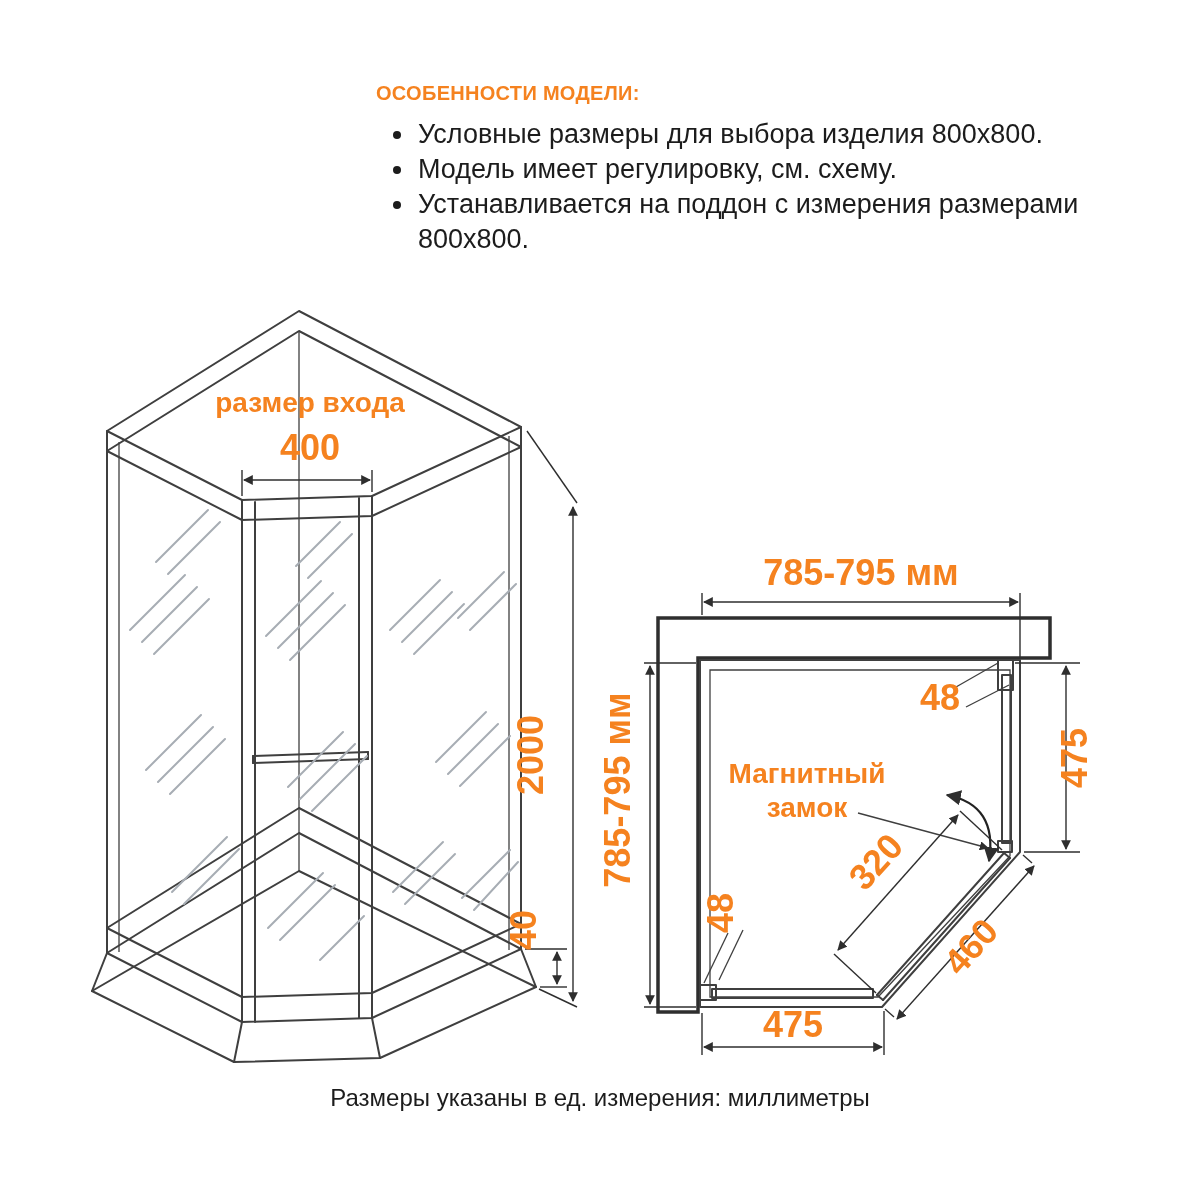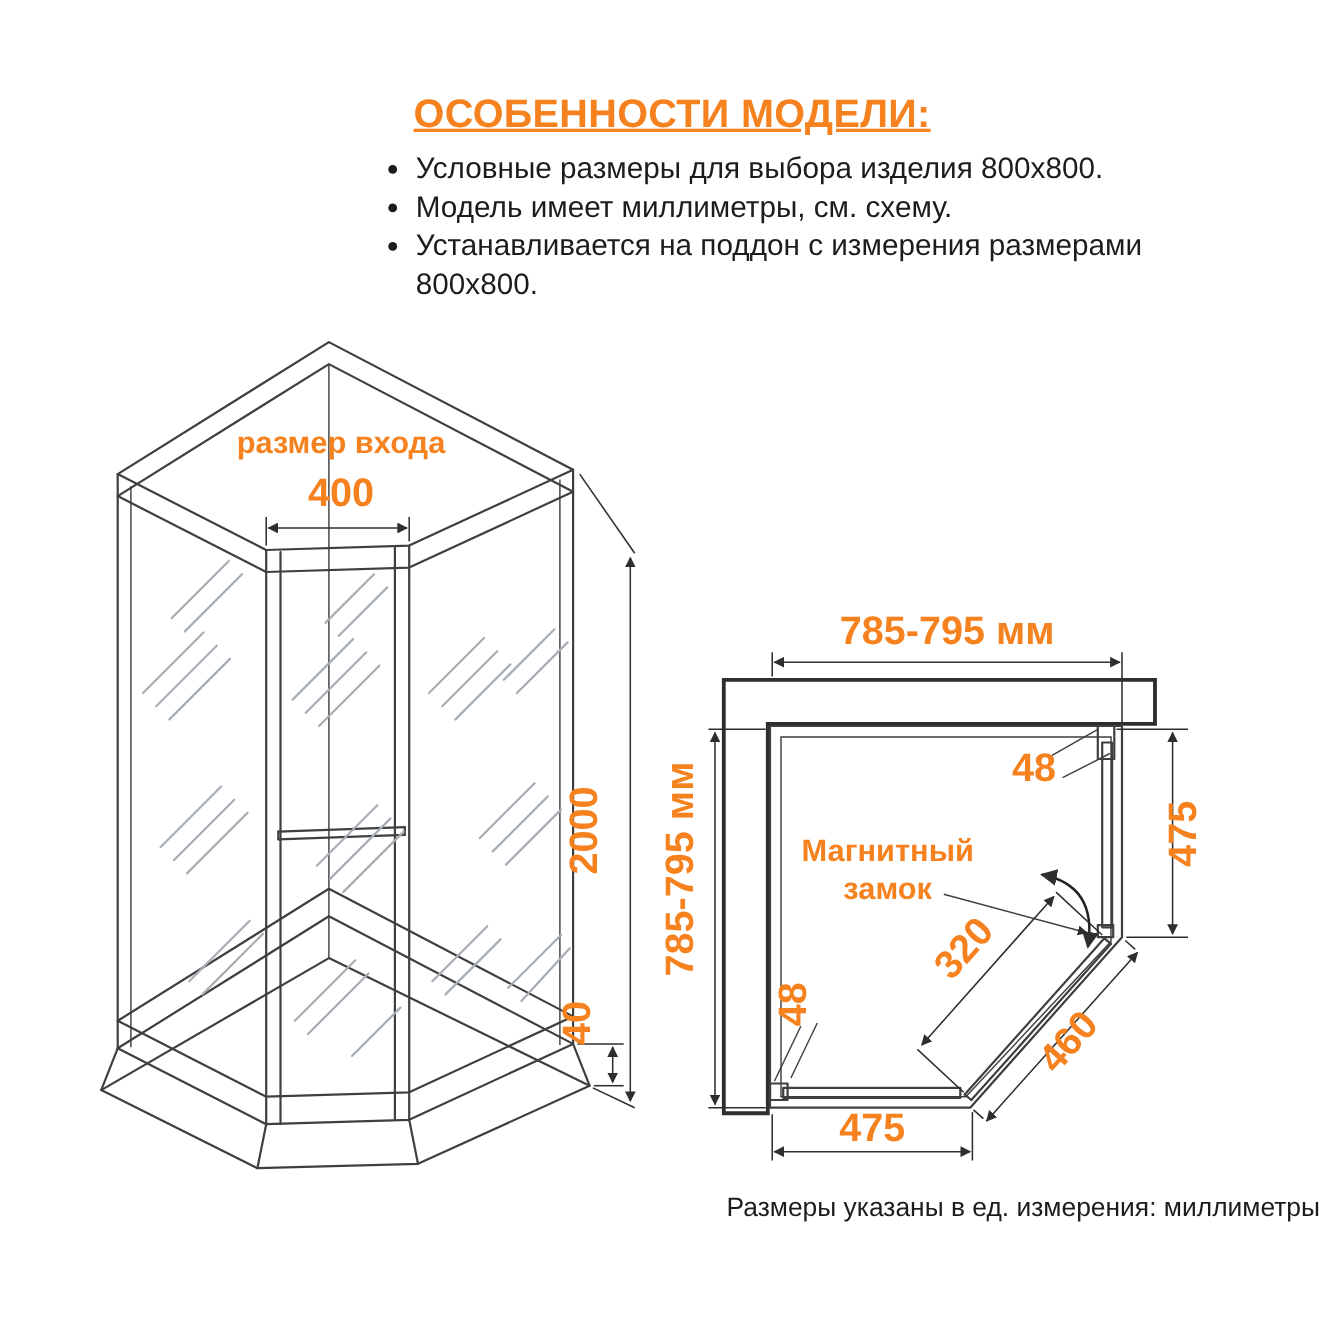--- a/index.html
+++ b/index.html
@@ -5,24 +5,24 @@
   :root{
     --accent:#F5821F;
     --line:#3F3F3F;
     --hatch:#A7ADB4;
     --ink:#1C1C1C;
   }
   *{margin:0;padding:0;box-sizing:border-box;}
   body{background:#fff;font-family:"Liberation Sans",sans-serif;}
   .canvas{position:relative;width:1200px;height:1200px;background:#fff;overflow:hidden;}
   .features{position:absolute;left:338px;top:82px;width:752px;color:var(--ink);}
-  .features h1{font-size:36px;font-weight:700;color:var(--accent);margin:0 0 12px 38px;letter-spacing:.3px;text-decoration:underline;}
+  .features h1{font-size:20px;font-weight:700;color:var(--accent);margin:0 0 12px 38px;letter-spacing:.3px;}
   .features ul{list-style:disc;margin:0;padding-left:38px;font-size:27px;line-height:35px;font-weight:400;}
-  .features li{padding-left:2px;}
-  .footer-note{position:absolute;left:0;top:1084px;width:100%;text-align:right;font-size:24px;color:var(--ink);}
+  .features li{padding-left:2px;margin-left:40px;}
+  .footer-note{position:absolute;left:0;top:1084px;width:100%;text-align:center;font-size:24px;color:var(--ink);}
   svg{position:absolute;overflow:visible;}
   #iso-svg{left:90px;top:300px;}
   #plan-svg{left:600px;top:545px;}
   .ln{fill:none;stroke:var(--line);stroke-width:2;stroke-linejoin:round;stroke-linecap:round;}
   .thin{fill:none;stroke:var(--line);stroke-width:1.3;}
   .hatch{stroke:var(--hatch);stroke-width:2;stroke-linecap:round;}
   .wall{fill:#ffffff;stroke:#2E2E2E;stroke-width:3.5;stroke-linejoin:miter;}
   .ext,.diml{fill:none;stroke:#2E2E2E;stroke-width:1.4;}
   .arrow{fill:none;stroke:#222;stroke-width:2.2;}
   .dim{fill:var(--accent);font-family:"Liberation Sans",sans-serif;font-size:36px;font-weight:700;}
@@ -30,21 +30,21 @@
 </style>
 </head>
 <body>
 
 <div class="canvas">
 
   <div class="features">
     <h1>ОСОБЕННОСТИ МОДЕЛИ:</h1>
     <ul>
       <li>Условные размеры для выбора изделия 800x800.</li>
-      <li>Модель имеет миллиметры, см. схему.</li>
+      <li>Модель имеет регулировку, см. схему.</li>
       <li>Устанавливается на поддон с измерения размерами 800x800.</li>
     </ul>
   </div>
 
   <svg id="iso-svg" width="510" height="775" viewBox="0 0 510 775">
     <defs>
       <marker id="arw" viewBox="0 0 10 10" refX="9" refY="5" markerWidth="7" markerHeight="7" orient="auto-start-reverse">
         <path d="M0,0 L10,5 L0,10 Z" fill="#2E2E2E"></path>
       </marker>
     </defs>

